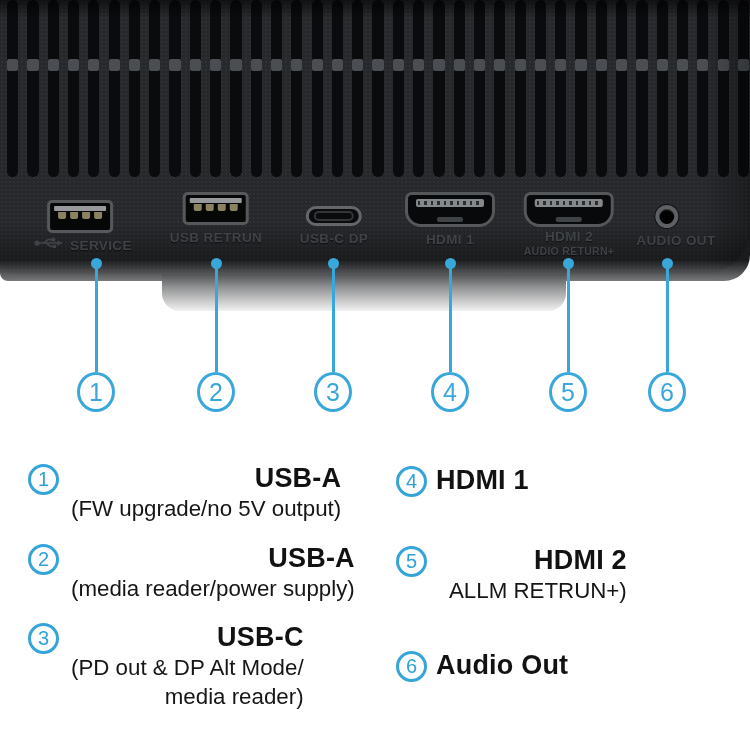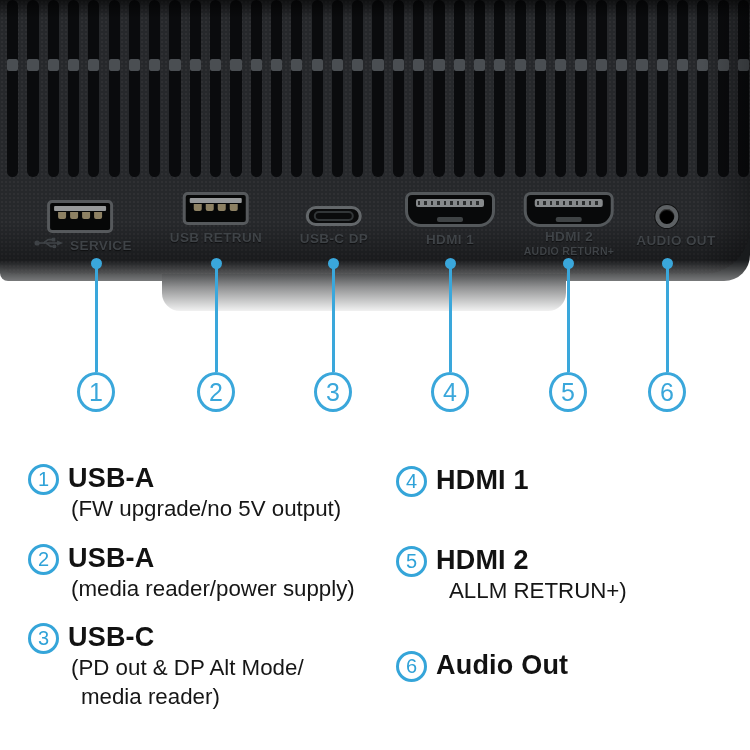--- a/index.html
+++ b/index.html
@@ -72,21 +72,21 @@
   .c-circle { position:absolute; top:114px; left:1px; width:38px; height:40px;
     border:3.5px solid #3aa7db; border-radius:50%; background:#ffffff;
     display:flex; align-items:center; justify-content:center;
     font-size:25px; color:#3aa7db; }
 
   
   .legend-item { position:absolute; display:flex; gap:9px; align-items:flex-start; z-index:6; }
   .lnum { flex:0 0 31px; width:31px; height:31px; margin-top:2px; border:3px solid #35a5d9;
     border-radius:50%; color:#2fa2d8; font-size:20px; font-weight:500;
     display:flex; align-items:center; justify-content:center; background:#fff; }
-  .ltext { display:flex; flex-direction:column; }
+  .ltext { display:flex; flex-direction:column;align-items:flex-end; }
   .ltitle { font-size:27px; font-weight:700; color:#121212; letter-spacing:0.2px; line-height:32px; }
   .ldesc { font-size:22.3px; color:#161616; line-height:29px; padding-left:3px; white-space:nowrap; }
   .ldesc.indent { padding-left:13px; }
 </style>
 </head>
 <body>
 
 <div class="stage">
 
   <div class="panel-under"></div>

